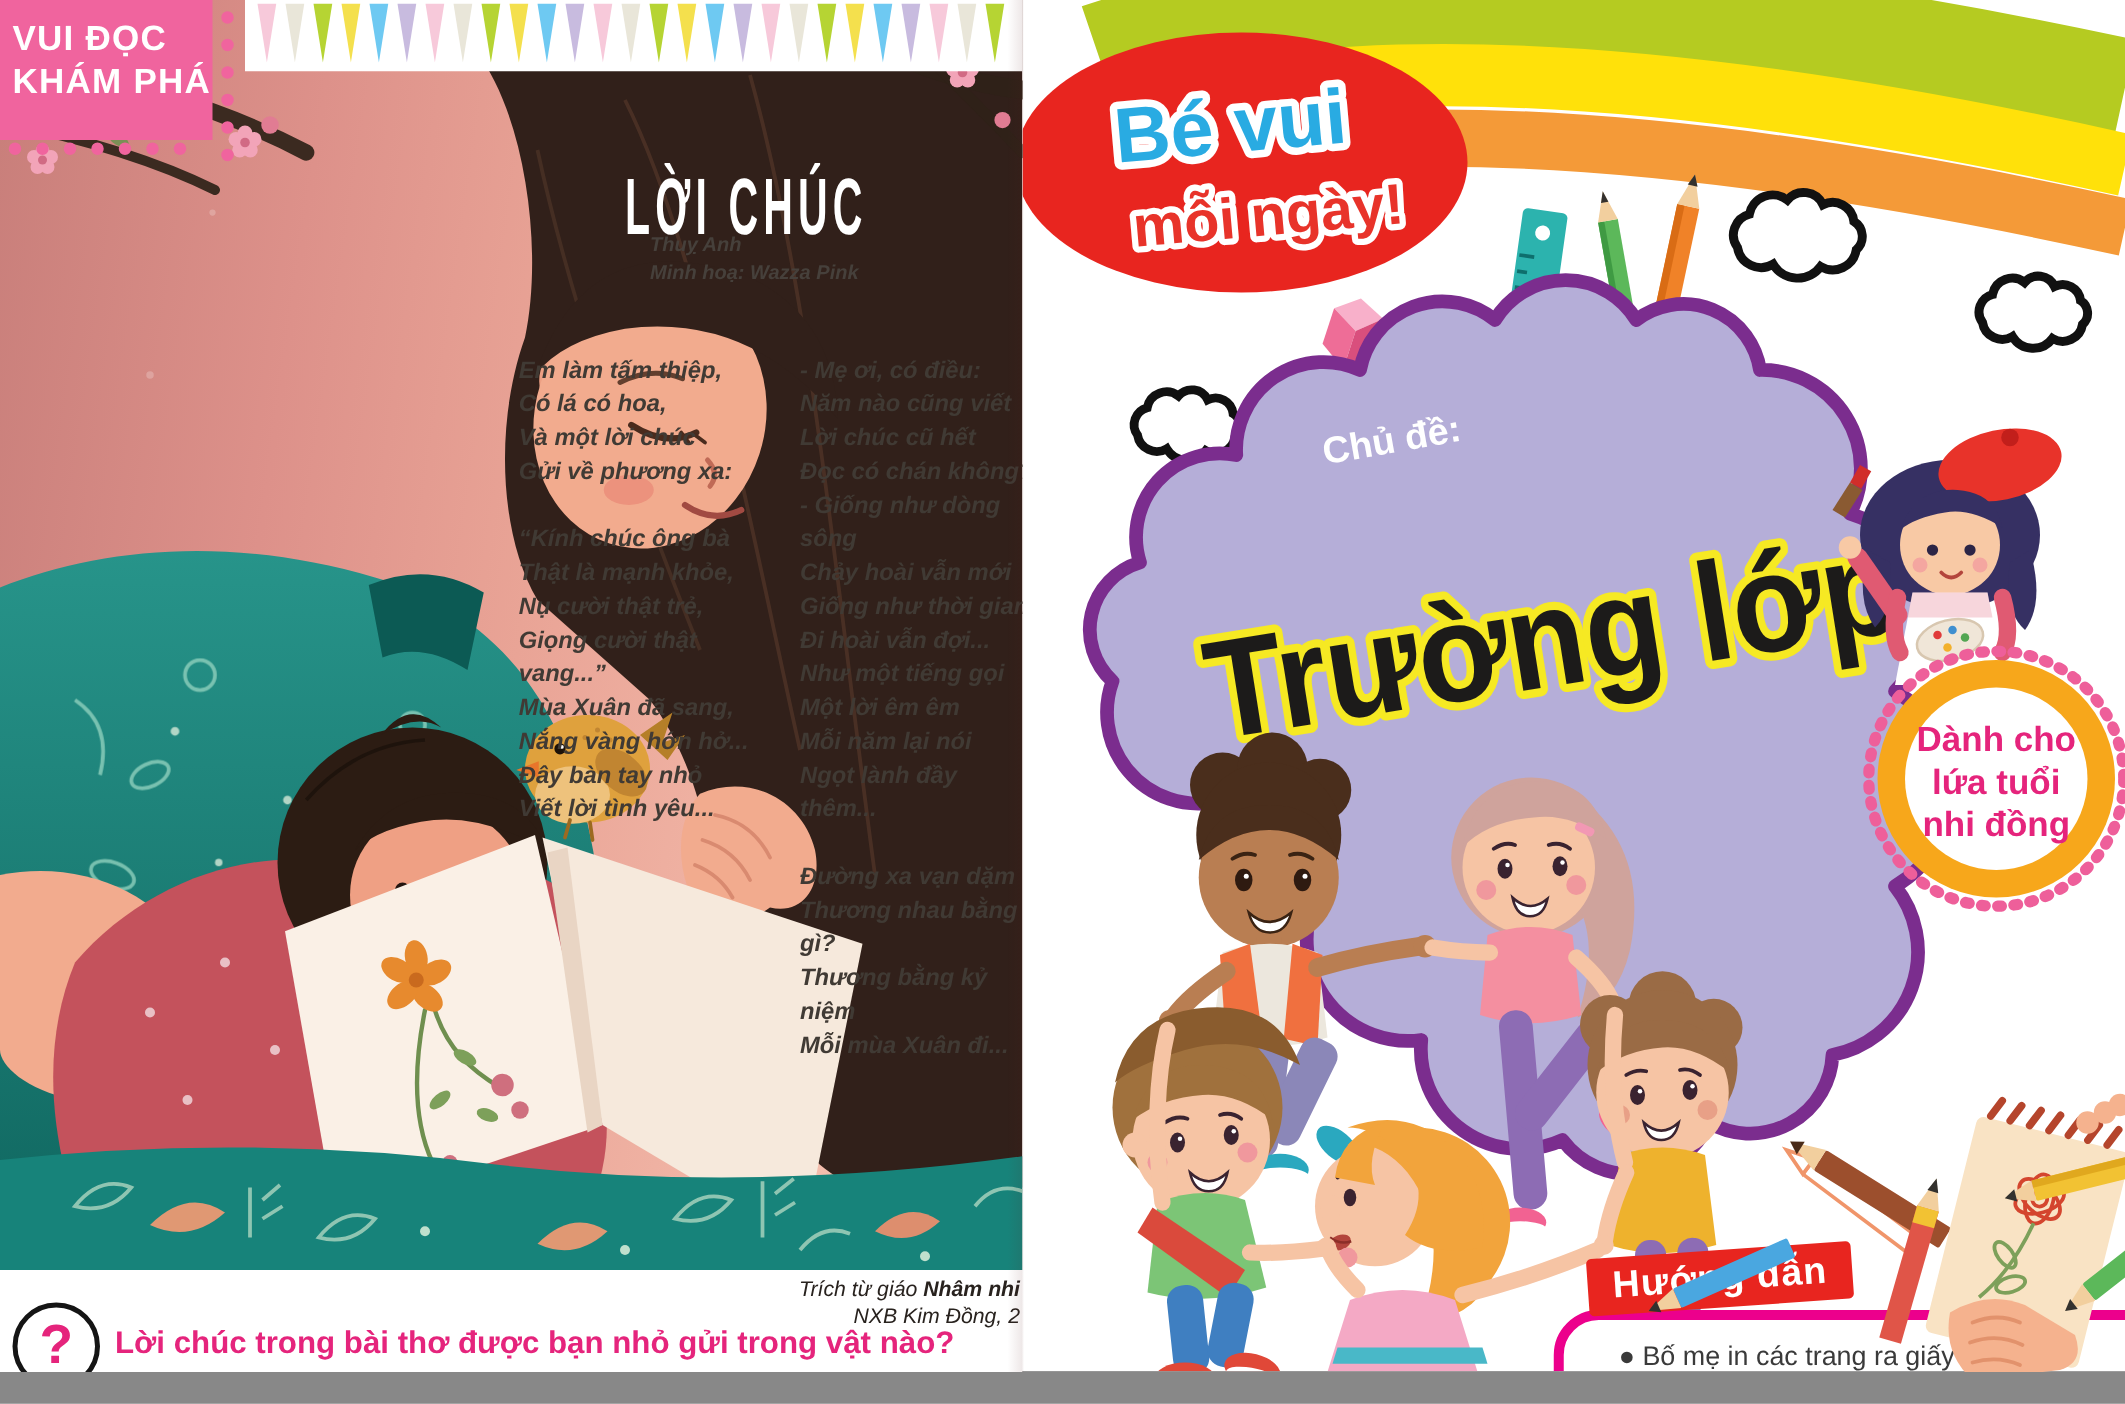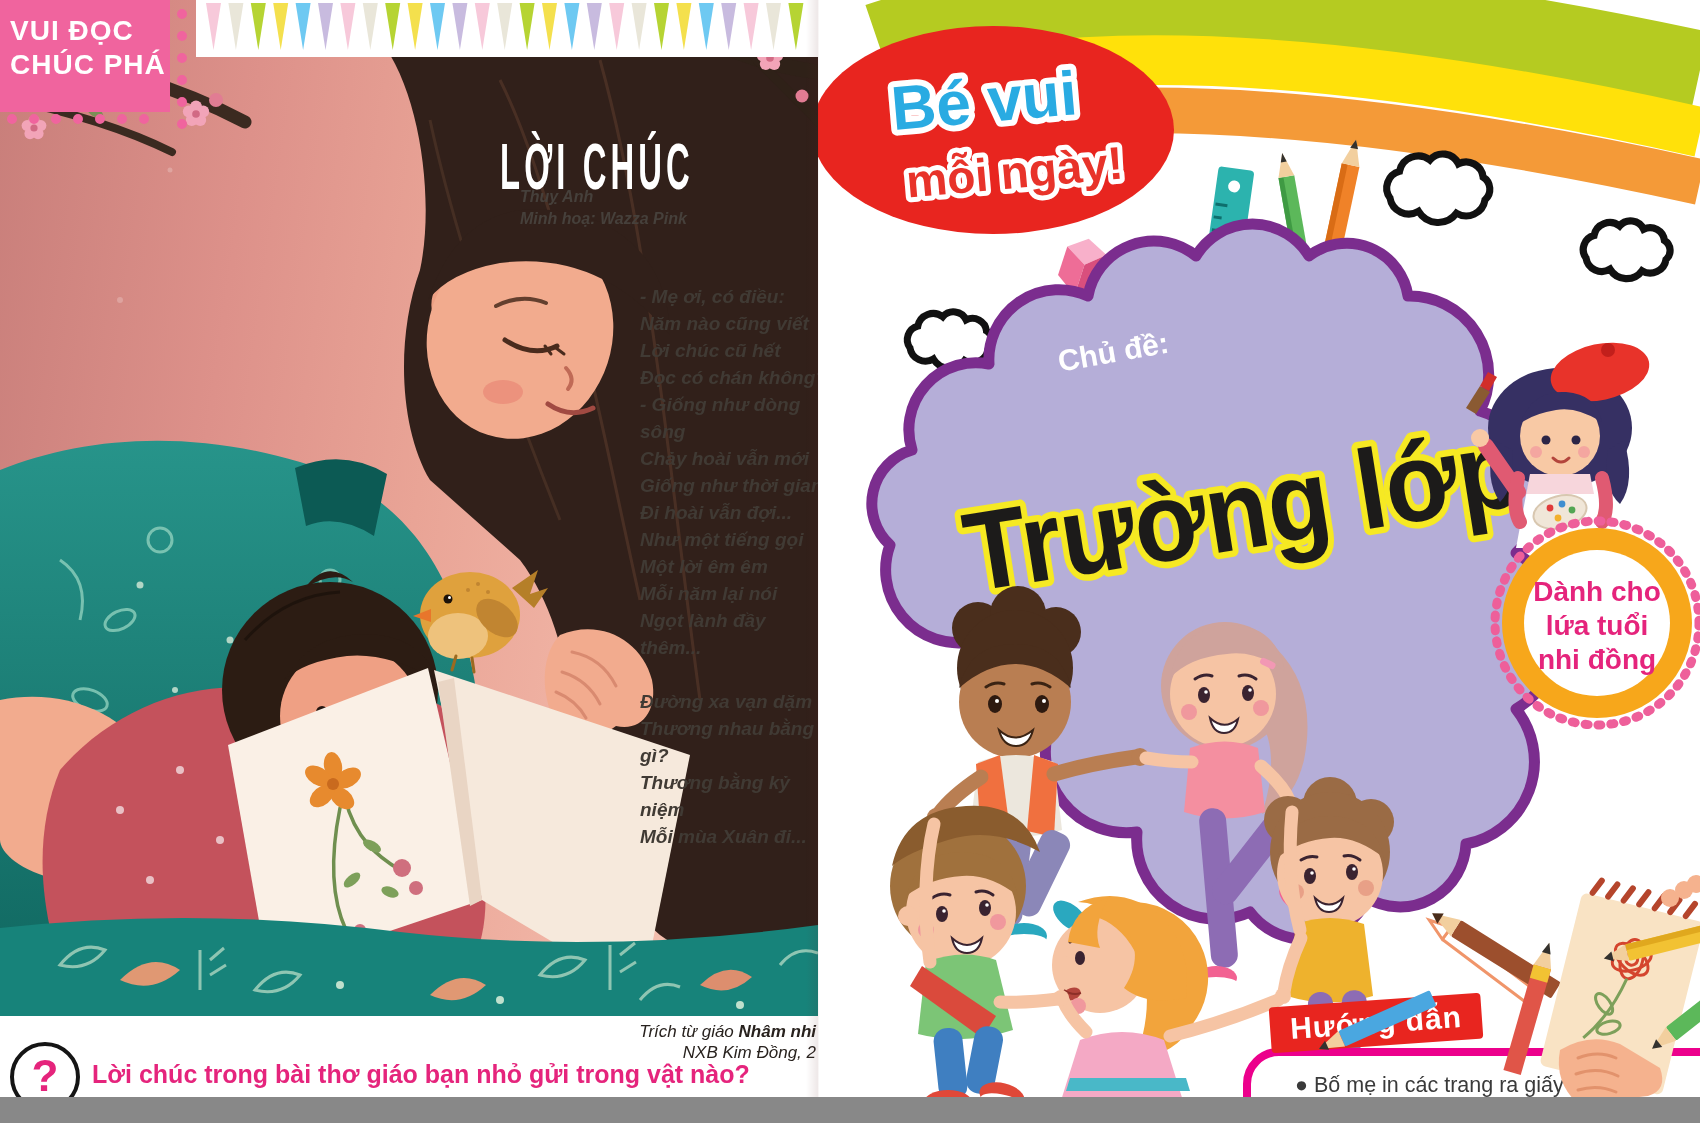--- a/index.html
+++ b/index.html
@@ -278,30 +278,43 @@
             <polygon points="788.4,3 803.4,3 795.9,50" fill="#b6d433"></polygon>
           </g>
       </g>
 
       <line x1="182" y1="14" x2="182" y2="132" stroke="#f0649e" stroke-width="10" stroke-linecap="round" stroke-dasharray="0 22"></line>
       <line x1="12" y1="119" x2="158" y2="119" stroke="#f0649e" stroke-width="10" stroke-linecap="round" stroke-dasharray="0 22"></line>
     </svg>
 
     <div class="corner-badge">
       <div>VUI ĐỌC</div>
-      <div>CHÚC PHÁ</div>
+      <div>KHÁM PHÁ</div>
     </div>
 
     <h1 class="poem-title">LỜI CHÚC</h1>
 
     <div class="attribution">
       <div>Thuỵ Anh</div>
       <div>Minh hoạ: Wazza Pink</div>
     </div>
 
+    <div class="poem-col c1">Em làm tấm thiệp,
+Có lá có hoa,
+Và một lời chúc
+Gửi về phương xa:
+
+“Kính chúc ông bà
+Thật là mạnh khỏe,
+Nụ cười thật trẻ,
+Giọng cười thật vang...”
+Mùa Xuân đã sang,
+Nắng vàng hớn hở...
+Đây bàn tay nhỏ
+Viết lời tình yêu...</div>
     <div class="poem-col c2">- Mẹ ơi, có điều:
 Năm nào cũng viết
 Lời chúc cũ hết
 Đọc có chán không?
 - Giống như dòng sông
 Chảy hoài vẫn mới
 Giống như thời gian
 Đi hoài vẫn đợi...
 Như một tiếng gọi
 Một lời êm êm
@@ -312,21 +325,21 @@
 Thương nhau bằng gì?
 Thương bằng kỷ niệm
 Mỗi mùa Xuân đi...</div>
 
     <div class="bottom-white">
       <div class="source">
         <div><span>Trích từ giáo </span><span class="book">Nhâm nhi</span></div>
         <div>NXB Kim Đồng, 2</div>
       </div>
       <div class="qmark">?</div>
-      <div class="qtext">Lời chúc trong bài thơ giáo bạn nhỏ gửi trong vật nào?</div>
+      <div class="qtext">Lời chúc trong bài thơ được bạn nhỏ gửi trong vật nào?</div>
     </div>
   </section>
 
   <section class="page page-right">
 
     <svg class="illus" width="882" height="1123" viewBox="0 0 882 1123">
       <defs>
         <path id="cloudline" d="M 0 0 a 18 18 0 0 1 10 -28 a 20 20 0 0 1 32 -12 a 18 18 0 0 1 30 4 a 18 18 0 0 1 26 14 a 15 15 0 0 1 2 24 a 20 20 0 0 1 -30 14 a 24 24 0 0 1 -40 -2 a 20 20 0 0 1 -30 -14 z"></path>
       </defs>
 

